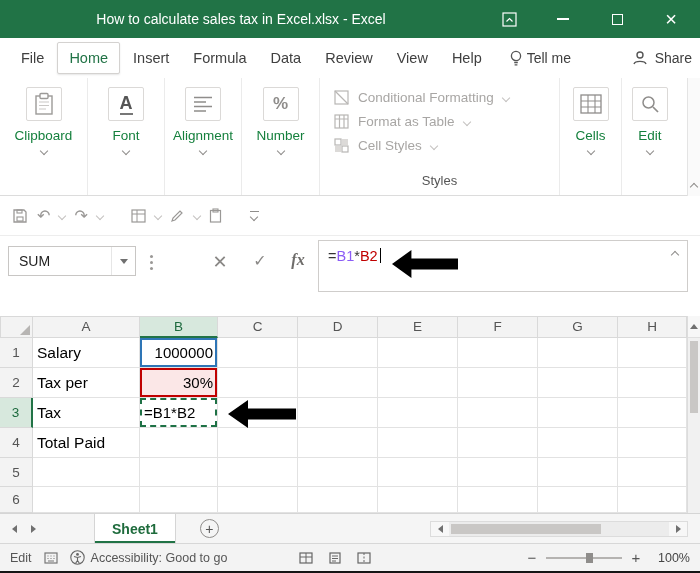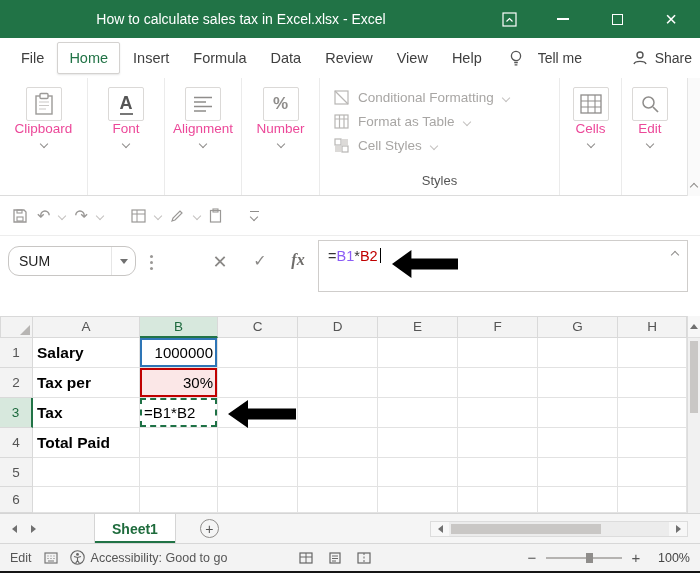--- a/index.html
+++ b/index.html
@@ -15,28 +15,28 @@
   .win-controls { display:flex; width:218px; }
   .win-btn { width:54px; display:flex; align-items:center; justify-content:center; color:#fff; }
   .min-glyph { width:12px; height:2px; background:#fff; }
   .max-glyph { width:11px; height:11px; border:1.5px solid #fff; }
   .close-glyph { font-size:20px; line-height:20px; color:#fff; }
 
   
   .tabrow { height:40px; display:flex; align-items:center; padding:0 8px 0 10px; background:#fff; gap:2px; }
   .tab { padding:7px 11px; font-size:14.5px; color:#404040; white-space:nowrap; }
   .tab.active { color:#217346; border:1px solid #d4d2d0; border-radius:2px; background:#fff; box-shadow:0 1px 2px rgba(0,0,0,.10); }
-  .tellme { display:flex; align-items:center; gap:15px; margin-left:14px; color:#404040; white-space:nowrap; }
+  .tellme { display:flex; align-items:center; gap:4px; margin-left:14px; color:#404040; white-space:nowrap; }
   .share { display:flex; align-items:center; gap:7px; margin-left:auto; color:#404040; white-space:nowrap; }
 
   
   .ribbon { height:118px; display:flex; background:#fff; border-bottom:1px solid #dcdcdc; position:relative; }
   .rgroup { display:flex; flex-direction:column; align-items:center; padding-top:9px; border-right:1px solid #ebebeb; }
   .gicon { width:36px; height:34px; border:1px solid #dbd9d7; border-radius:2px; display:flex; align-items:center; justify-content:center; background:#fff; }
-  .glabel { font-size:13.5px; color:#ec4899; }
+  .glabel { margin-top:7px; font-size:13.5px; color:#15803d; }
   .chev { display:inline-block; width:6px; height:6px; border-right:1.4px solid #8f8d8b; border-bottom:1.4px solid #8f8d8b; transform:rotate(45deg); }
   .chev.up { transform:rotate(-135deg); }
   .chev.dim { border-color:#c3c1bf; }
   .rgroup .chev { margin-top:5px; }
   .font-a { font-size:18px; font-weight:bold; color:#555; border-bottom:2.5px solid #777; line-height:19px; }
   .pct { font-size:17px; font-weight:bold; color:#8f8d8b; }
   .styles-group { width:240px; border-right:1px solid #ebebeb; display:flex; flex-direction:column; padding:12px 0 4px 14px; position:relative; gap:9px; }
   .styles-item { display:flex; align-items:center; gap:9px; color:#a8a6a4; font-size:13.5px; white-space:nowrap; }
   .styles-caption { position:absolute; bottom:7px; left:0; right:0; text-align:center; font-size:13px; color:#555; }
   .edit-group { overflow:hidden; }
@@ -45,21 +45,21 @@
 
   
   .qat { height:40px; display:flex; align-items:center; gap:9px; padding-left:12px; background:#fff; border-bottom:1px solid #ededed; }
   .qico { display:flex; align-items:center; justify-content:center; color:#9a9896; font-size:16px; }
   .qsep { width:10px; }
   .barchev { display:flex; flex-direction:column; align-items:center; gap:2px; }
   .barchev .bar { width:9px; height:1.5px; background:#8f8d8b; }
 
   
   .formula-row { height:80px; background:#fff; position:relative; }
-  .name-box { position:absolute; left:8px; top:10px; width:128px; height:30px; border:1px solid #c8c6c4; border-radius:11px; background:#fff; display:flex; align-items:center; }
+  .name-box { position:absolute; left:8px; top:10px; width:128px; height:30px; border:1px solid #c8c6c4; border-radius:0; background:#fff; display:flex; align-items:center; }
   .name-box .val { flex:1; padding-left:10px; font-size:14px; color:#222; }
   .name-box .nb-drop { width:24px; height:100%; display:flex; align-items:center; justify-content:center; border-left:1px solid #e6e6e6; }
   .tri-down { width:0; height:0; border-left:4px solid transparent; border-right:4px solid transparent; border-top:5px solid #707070; }
   .fb-dots { position:absolute; left:150px; top:25px; width:3px; height:3px; border-radius:50%; background:#9a9896; box-shadow:0 -6px 0 #9a9896, 0 6px 0 #9a9896; }
   .fb-btn { position:absolute; top:15px; font-size:16px; color:#8a8886; width:24px; text-align:center; }
   .fb-cancel { left:208px; font-size:18px; }
   .fb-enter  { left:248px; }
   .fb-fx     { left:286px; font-family:"Liberation Serif", serif; font-style:italic; font-weight:bold; font-size:16px; color:#6f6d6b; }
   .formula-box { position:absolute; left:318px; top:4px; right:12px; height:52px; border:1px solid #cfcdcb; background:#fff; padding:7px 9px; font-size:14.5px; }
   .f-ref1 { color:#8b5cf6; }
@@ -77,21 +77,21 @@
   .ghead { display:flex; height:22px; }
   .corner { width:33px; background:#f3f3f3; border:1px solid #d9d9d9; position:relative; }
   .ctri { position:absolute; right:2px; bottom:2px; width:0; height:0; border-left:10px solid transparent; border-bottom:10px solid #b7b5b3; }
   .ch { background:#f3f3f3; border-right:1px solid #d9d9d9; border-top:1px solid #d9d9d9; border-bottom:1px solid #d9d9d9; text-align:center; line-height:20px; font-size:13.5px; color:#555; }
   .ch.sel { background:#d7e8dd; border-bottom:2px solid #217346; color:#1d6a3e; }
   .grow { display:flex; height:30px; }
   .grow.r5 { height:29px; } .grow.r6 { height:26px; overflow:hidden; }
   .rh { width:33px; background:#f3f3f3; border-right:1px solid #d9d9d9; border-bottom:1px solid #d9d9d9; display:flex; align-items:center; justify-content:center; font-size:13.5px; color:#555; }
   .rh.sel { background:#d7e8dd; border-right:2px solid #217346; color:#1d6a3e; }
   .c { border-right:1px solid #e2e2e2; border-bottom:1px solid #e2e2e2; display:flex; align-items:center; padding:0 4px; font-size:15px; color:#000; overflow:hidden; }
-  .lbl { font-weight:bold; font-size:15.5px; }
+  .lbl { font-weight:normal; font-size:15.5px; }
   .ar { justify-content:flex-end; }
   .cwA{width:107px}.cwB{width:78px}.cwC{width:80px}.cwD{width:80px}.cwE{width:80px}.cwF{width:80px}.cwG{width:80px}.cwH{width:69px}
   .refb { box-shadow: inset 0 0 0 2px #2E75B6; }
   .refr { box-shadow: inset 0 0 0 2px #C00000; background:#fbe7e7; }
   .editc { position:relative; }
   .editc::after { content:""; position:absolute; inset:0; border:2px dashed #1e7145; pointer-events:none; }
 
   .vscroll { position:absolute; left:687px; top:316px; width:13px; height:197px; background:#f1f1f1; border-left:1px solid #dcdcdc; }
   .vs-btn { height:22px; display:flex; align-items:center; justify-content:center; border-bottom:1px solid #e0e0e0; background:#f7f7f7; }
   .tri-up { width:0;height:0;border-left:4px solid transparent;border-right:4px solid transparent;border-bottom:5px solid #707070; }

